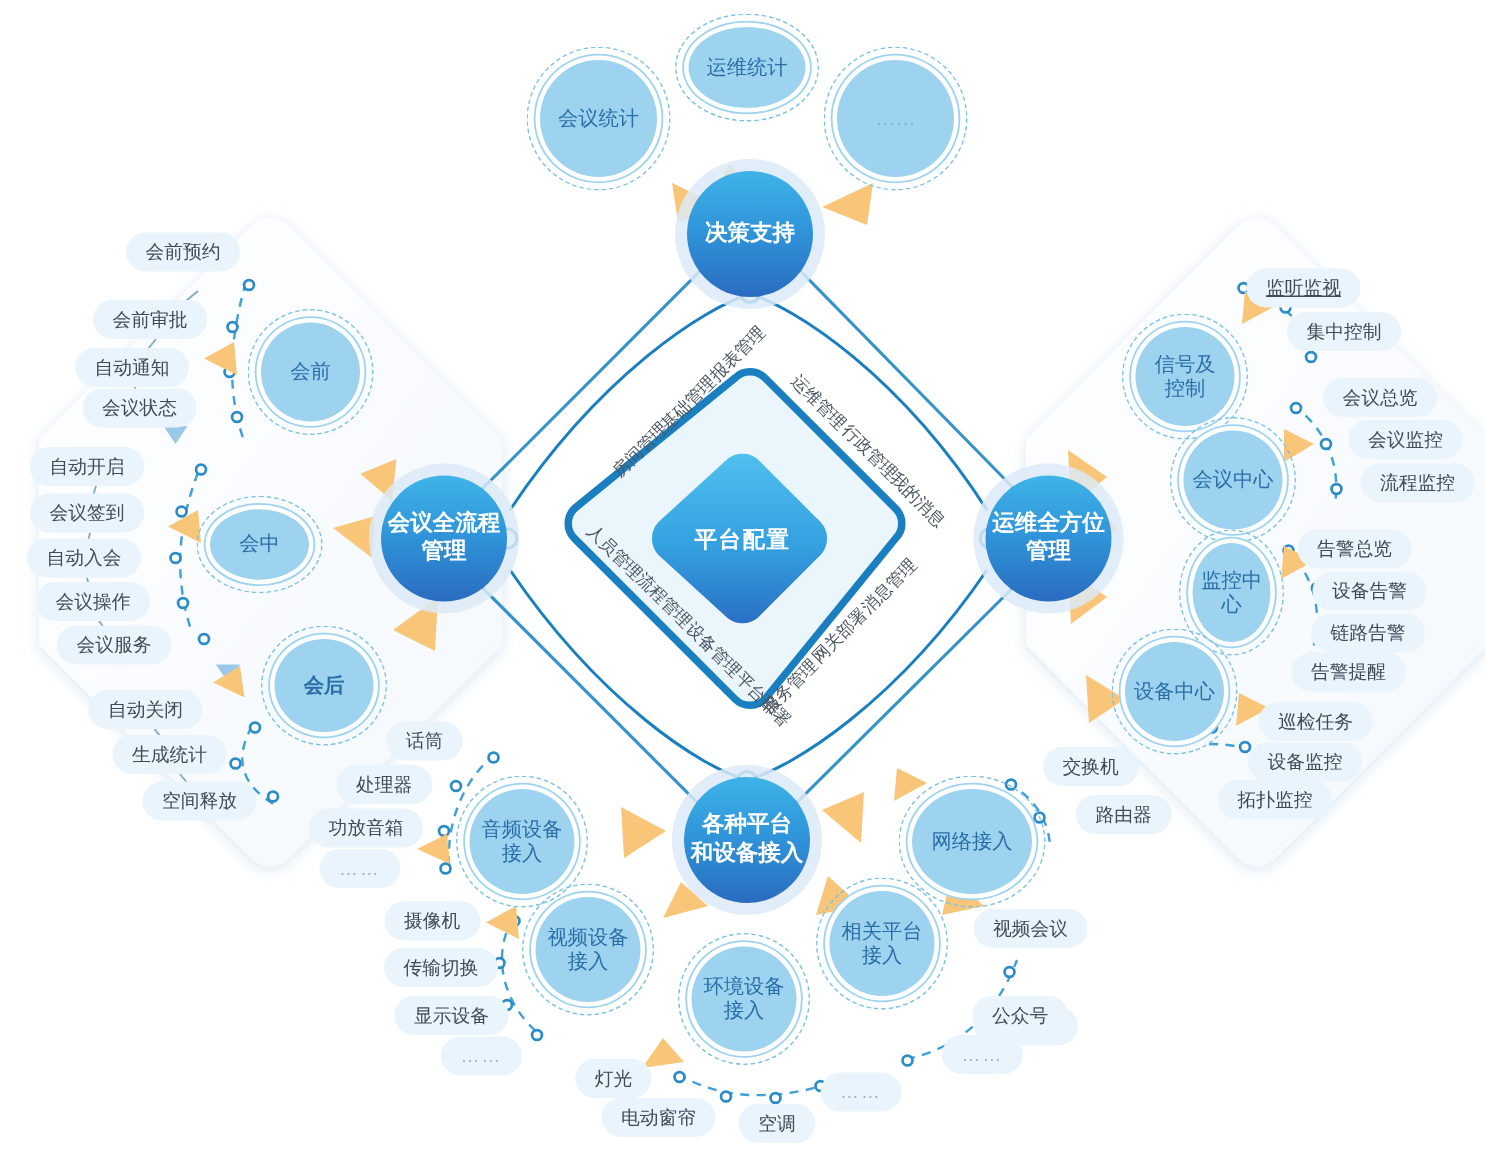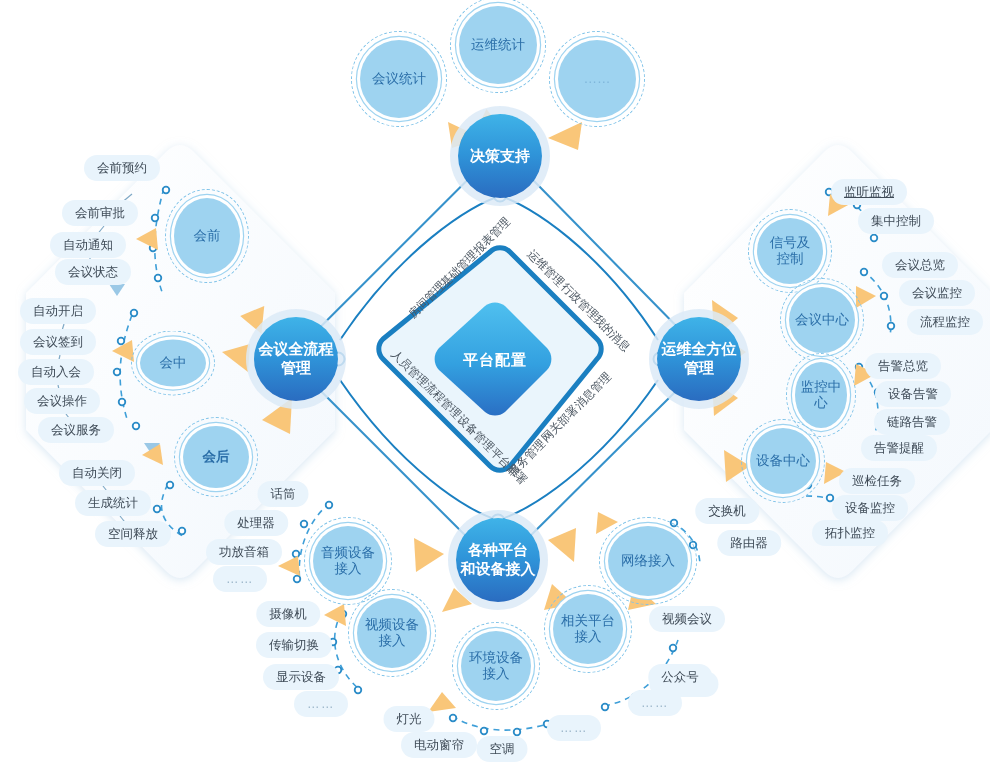--- a/index.html
+++ b/index.html
@@ -289,21 +289,21 @@
       <div class="pill" style="left: 283px; top: 494px;">话筒</div>
       <div class="pill" style="left: 256px; top: 523px;">处理器</div>
       <div class="pill" style="left: 244px; top: 552px;">功放音箱</div>
       <div class="pill faint" style="left: 240px; top: 579px;">……</div>
       <div class="pill" style="left: 288px; top: 614px;">摄像机</div>
       <div class="pill" style="left: 294px; top: 645px;">传输切换</div>
       <div class="pill" style="left: 301px; top: 677px;">显示设备</div>
       <div class="pill faint" style="left: 321px; top: 704px;">……</div>
       <div class="pill" style="left: 409px; top: 719px;">灯光</div>
       <div class="pill" style="left: 439px; top: 745px;">电动窗帘</div>
-      <div class="pill" style="left: 502px; top: 749px;">空调</div>
+      <div class="pill" style="left: 518px; top: 749px;">空调</div>
       <div class="pill faint" style="left: 574px; top: 728px;">……</div>
       <div class="pill" style="left: 687px; top: 619px;">视频会议</div>
       <div class="pill" style="left: 684px; top: 684px;">协同OA</div>
       <div class="pill" style="left: 680px; top: 677px;">公众号</div>
       <div class="pill faint" style="left: 655px; top: 703px;">……</div>
       <div class="pill" style="left: 727px; top: 511px;">交换机</div>
       <div class="pill" style="left: 749px; top: 543px;">路由器</div>
       <div class="pill" style="left: 869px; top: 192px; text-decoration: underline;">监听监视</div>
       <div class="pill" style="left: 896px; top: 221px;">集中控制</div>
       <div class="pill" style="left: 920px; top: 265px;">会议总览</div>
@@ -315,29 +315,29 @@
       <div class="pill" style="left: 899px; top: 448px;">告警提醒</div>
       <div class="pill" style="left: 877px; top: 481px;">巡检任务</div>
       <div class="pill" style="left: 870px; top: 508px;">设备监控</div>
       <div class="pill" style="left: 850px; top: 533px;">拓扑监控</div>
     </div>
   <div id="circle-layer">
       <div class="scircle" style="left: 399px; top: 79px; width: 78px; height: 78px;">
         <div class="ring"></div>
         <span>会议统计</span>
       </div>
-      <div class="scircle" style="left: 498px; top: 45px; width: 78px; height: 78px;">
+      <div class="scircle" style="left: 498px; top: 45px; width: 78px; height: 54px;">
         <div class="ring"></div>
         <span>运维统计</span>
       </div>
       <div class="scircle" style="left: 597px; top: 79px; width: 78px; height: 78px;">
         <div class="ring"></div>
         <span style="color: rgb(127, 182, 218);">……</span>
       </div>
-      <div class="scircle" style="left: 207px; top: 236px; width: 66px; height: 76px;">
+      <div class="scircle" style="left: 207px; top: 248px; width: 66px; height: 66px;">
         <div class="ring"></div>
         <span>会前</span>
       </div>
       <div class="scircle" style="left: 173px; top: 363px; width: 66px; height: 47px;">
         <div class="ring"></div>
         <span>会中</span>
       </div>
       <div class="scircle" style="left: 216px; top: 457px; width: 66px; height: 62px; font-weight: bold;">
         <div class="ring"></div>
         <span>会后</span>

